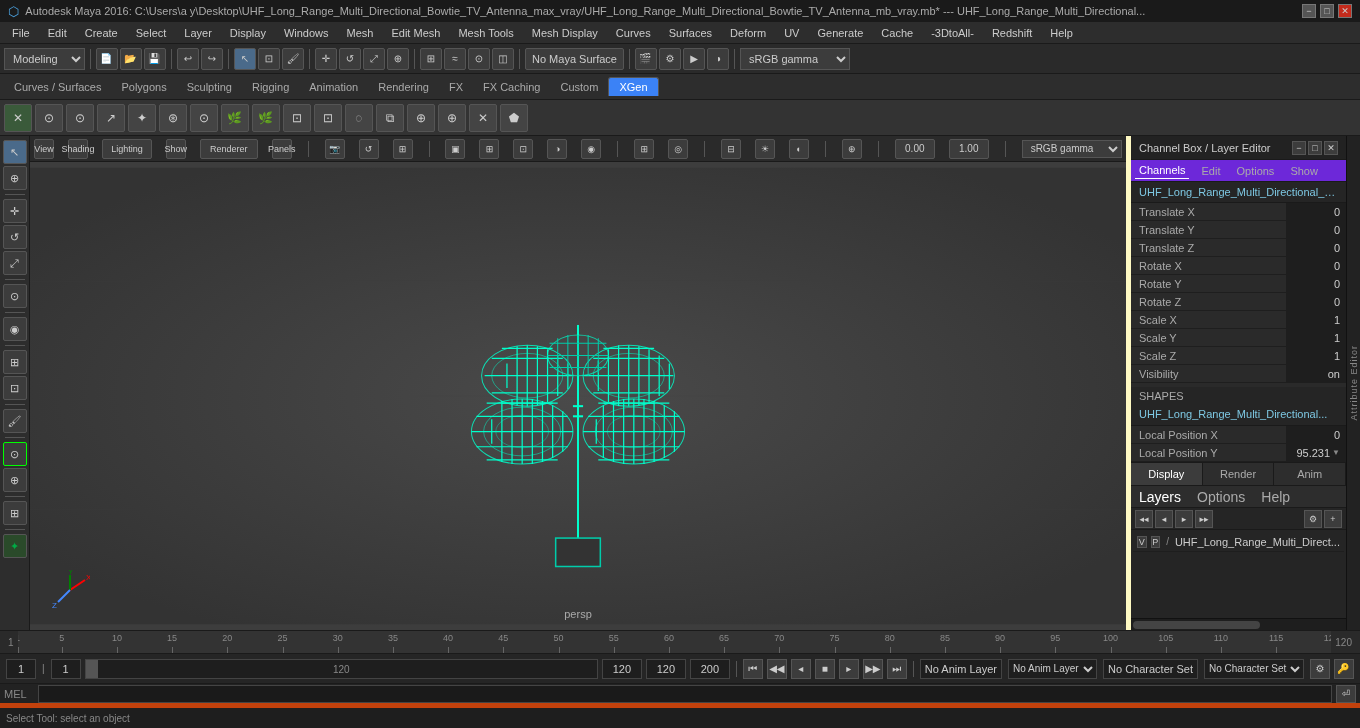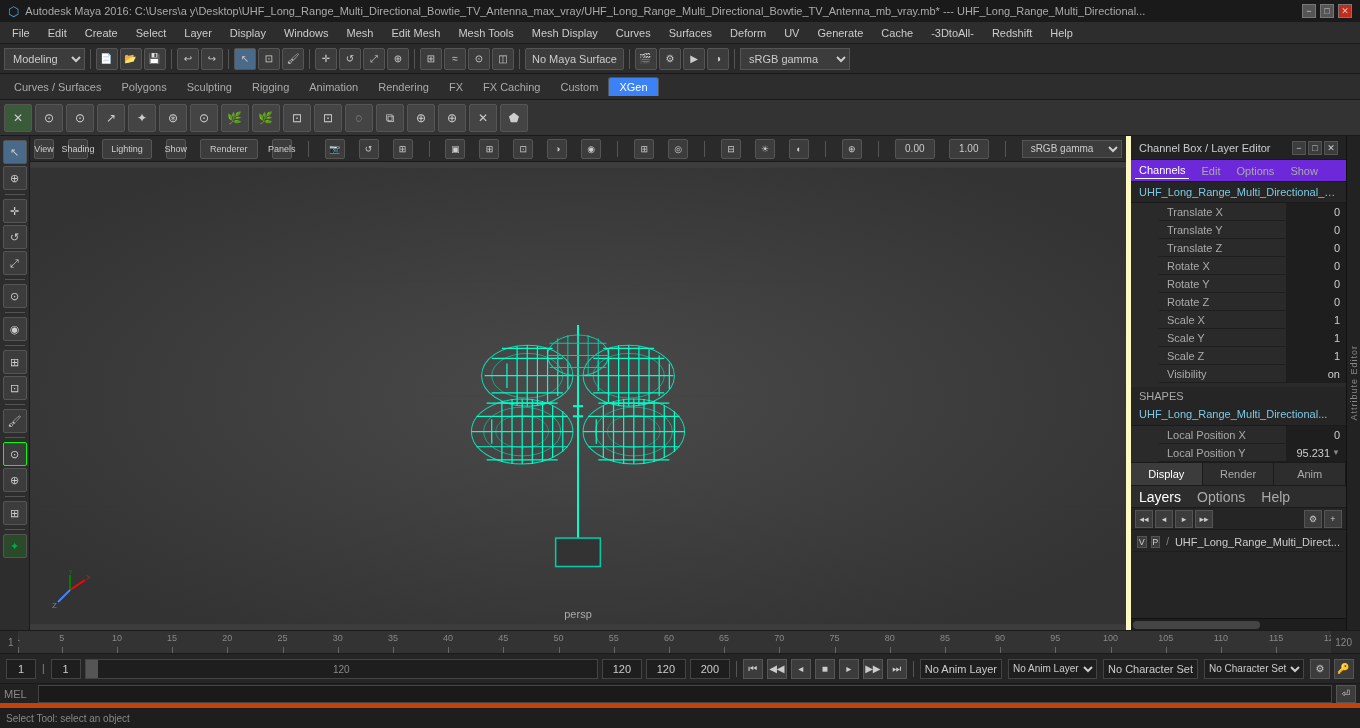--- a/index.html
+++ b/index.html
@@ -323,21 +323,20 @@
       white-space: nowrap;
       overflow: hidden;
       text-overflow: ellipsis;
     }
 
     .channel-row {
       display: flex;
       align-items: center;
       height: 18px;
       border-bottom: 1px solid #1e1e1e;
-      margin-left: 28px;
     }
     .channel-label {
       flex: 1;
       padding: 0 8px;
       font-size: 11px;
       color: #aaa;
     }
     .channel-value {
       width: 60px;
       text-align: right;

